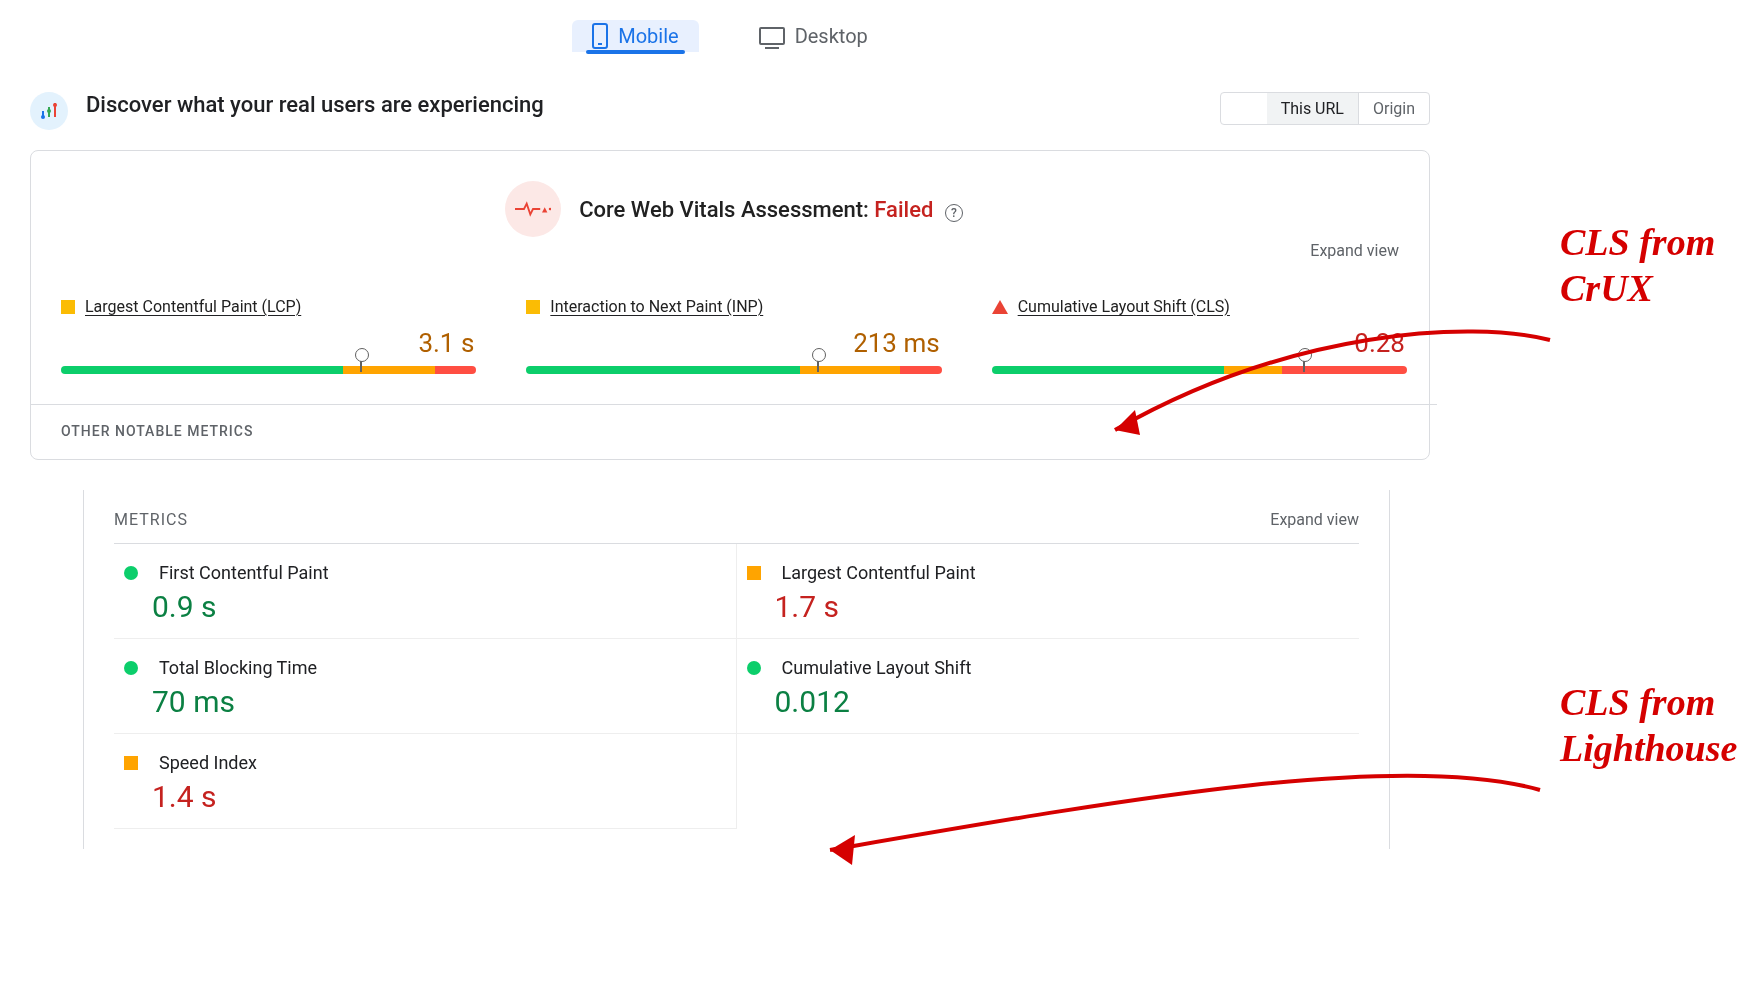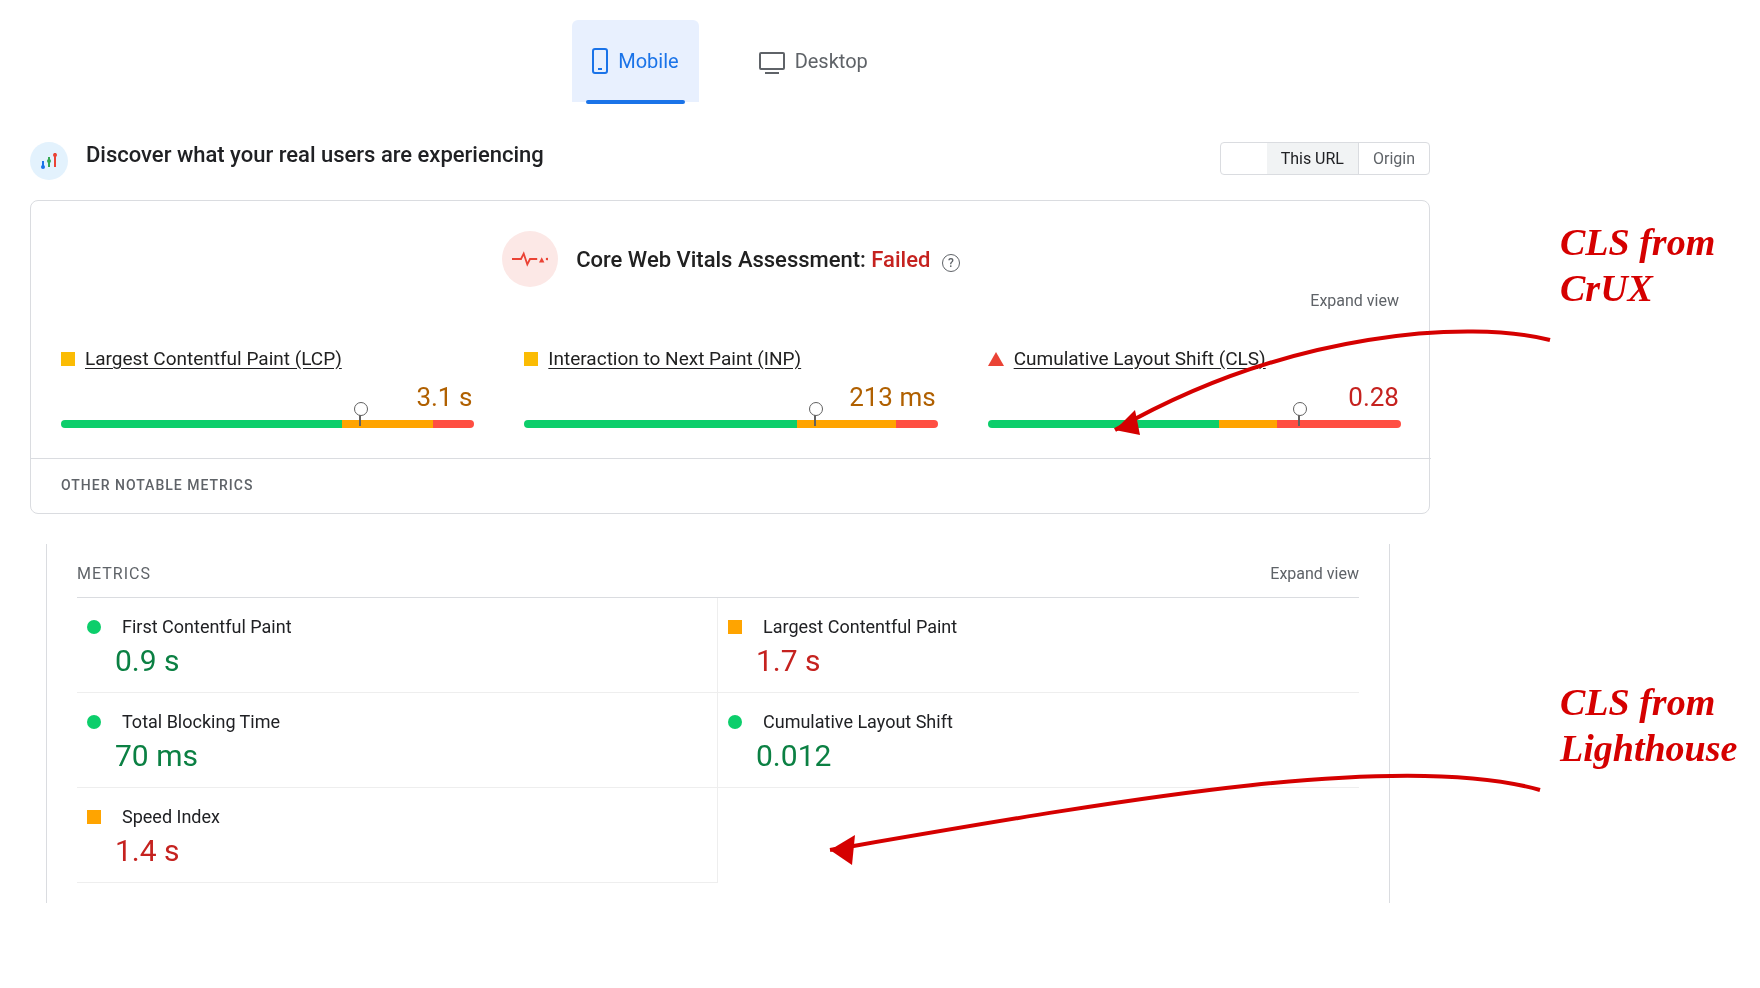--- a/index.html
+++ b/index.html
@@ -15,21 +15,21 @@
   .canvas {
     position: absolute;
     left: 0; top: 0;
     width: 1460px;
     padding: 20px 0 0 0;
   }
   
   .tabs { display: flex; justify-content: center; gap: 40px; margin-bottom: 40px; }
   .tab {
     display: flex; align-items: center; gap: 10px;
-    font-size: 20px; padding: 28px 20px; cursor: pointer;
+    font-size: 20px; padding: 3px 20px; cursor: pointer;
     color: #5f6368; position: relative;
   }
   .tab.active { color: #1a73e8; background: #e8f0fe; border-radius: 6px 6px 0 0; }
   .tab.active::after {
     content: ""; position: absolute; left: 14px; right: 14px; bottom: -2px;
     height: 4px; background: #1a73e8; border-radius: 4px;
   }
   .icon-mobile { width: 16px; height: 26px; border: 2px solid currentColor; border-radius: 3px; position: relative; }
   .icon-mobile::after { content:""; position:absolute; bottom:2px; left:50%; transform:translateX(-50%); width:4px; height:2px; background: currentColor; }
   .icon-desktop { width: 26px; height: 18px; border: 2px solid currentColor; border-radius: 2px; position: relative; }
@@ -44,50 +44,50 @@
     display:flex; align-items:center; justify-content:center; margin-right: 18px;
     color: #1a73e8; font-size:18px;
   }
   .header-title { font-size: 22px; font-weight: 500; color:#202124; flex:1; }
   .segctl { display:flex; border:1px solid #dadce0; border-radius:4px; overflow:hidden; }
   .segbtn { padding: 6px 14px; font-size: 16px; color:#5f6368; cursor:pointer; }
   .segbtn.active { background:#f1f3f4; color:#202124;margin-left:46px; }
   .segbtn + .segbtn { border-left:1px solid #dadce0; }
 
   
-  .card { margin: 0 30px 30px 30px; border:1px solid #dadce0; border-radius: 8px; padding: 30px 28px 20px 30px; position:relative; }
+  .card { margin: 0 30px 30px 30px; border:1px solid #dadce0; border-radius: 8px; padding: 30px 22px 20px 30px; position:relative; }
   .assessment-row { display:flex; align-items:center; justify-content:center; gap:18px; margin-bottom:10px; }
   .pulse-badge { width:56px; height:56px; border-radius:50%; background:#fce8e6; display:flex; align-items:center; justify-content:center; }
   .pulse-svg { width:36px; height:18px; }
   .assessment-label { font-size: 22px; font-weight:500; }
   .assessment-status { color:#c5221f; font-weight:500; }
   .help-icon { width:18px; height:18px; border:1.5px solid #5f6368; border-radius:50%; display:inline-flex; align-items:center; justify-content:center; font-size:12px; color:#5f6368; margin-left:6px; }
   .expand { position:absolute; right:30px; top:90px; color:#5f6368; font-size:16px; cursor:pointer; }
 
   .vitals { display:flex; gap:50px; margin-top:60px; }
   .vital { flex:1; }
   .vital-head { display:flex; align-items:center; gap:10px; }
   .square { width:14px; height:14px; background:#fbbc04; }
   .triangle { width:0; height:0; border-left:8px solid transparent; border-right:8px solid transparent; border-bottom:14px solid #ea4335; }
-  .vital-name { font-size:19px; text-decoration: underline; text-decoration-color: #202124; text-underline-offset: 3px; cursor:pointer; }
+  .vital-name { font-size:16px; text-decoration: underline; text-decoration-color: #202124; text-underline-offset: 3px; cursor:pointer; }
   .vital-value { text-align:right; font-size:26px; margin:12px 2px 8px 0; }
   .val-amber { color:#b06000; }
   .val-red { color:#c5221f; }
   .bar { position:relative; height:8px; border-radius:4px; overflow:visible; display:flex; }
   .seg-g { background:#0cce6b; border-radius:4px 0 0 4px; }
   .seg-a { background:#ffa400; }
   .seg-r { background:#ff4e42; border-radius:0 4px 4px 0; }
   .marker { position:absolute; top:-10px; width:2px; height:16px; background:#616161; }
   .marker::before { content:""; position:absolute; top:-8px; left:-5px; width:12px; height:12px; border-radius:50%; background:#fff; border:1.5px solid #616161; }
 
   .section-divider { height:1px; background:#dadce0; margin: 30px -30px 18px -30px; }
   .other-label { font-size:14px; letter-spacing:1px; color:#5f6368; font-weight:500; }
 
   
-  .metrics-card { margin: 0 70px 0 46px; border-left:1px solid #dadce0; border-right:1px solid #dadce0; padding: 20px 30px; position:relative; }
+  .metrics-card { margin: 0 70px 0 83px; border-left:1px solid #dadce0; border-right:1px solid #dadce0; padding: 20px 30px; position:relative; }
   .metrics-head { display:flex; align-items:center; border-bottom:1px solid #dadce0; padding-bottom:14px; }
   .metrics-title { font-size:16px; color:#5f6368; letter-spacing:1px; flex:1; }
   .metrics-expand { font-size:16px; color:#5f6368; cursor:pointer; }
   .metrics-grid { display:grid; grid-template-columns: 1fr 1fr; }
   .mcell { padding: 18px 10px 14px 10px; border-bottom:1px solid #eee; }
   .mcell:nth-child(odd){ border-right:1px solid #eee; }
   .mrow { display:flex; align-items:center; gap:21px; }
   .dot-g { width:14px; height:14px; border-radius:50%; background:#0cce6b; }
   .dot-a { width:14px; height:14px; background:#ffa400; }
   .mname { font-size:18px; color:#202124; }

